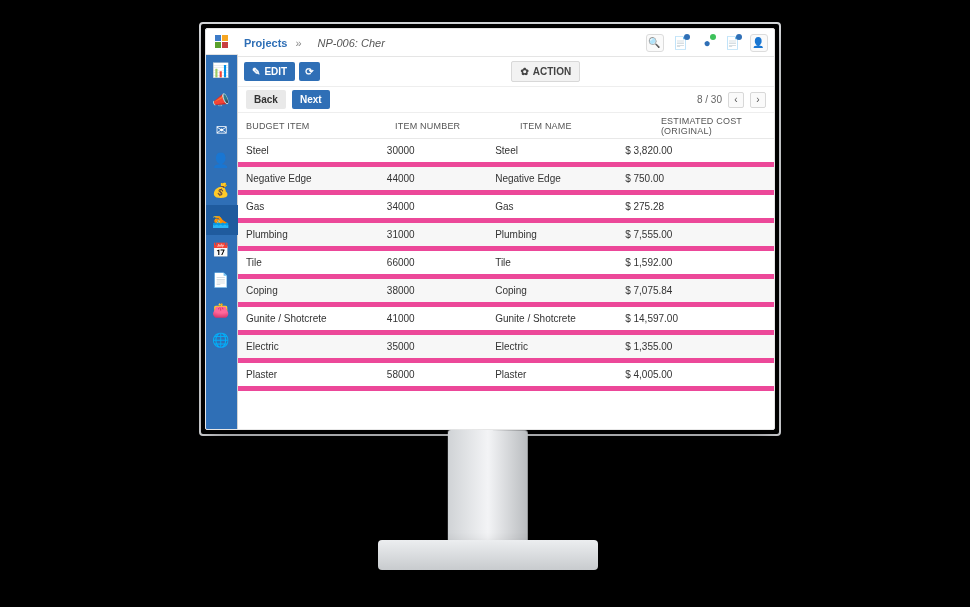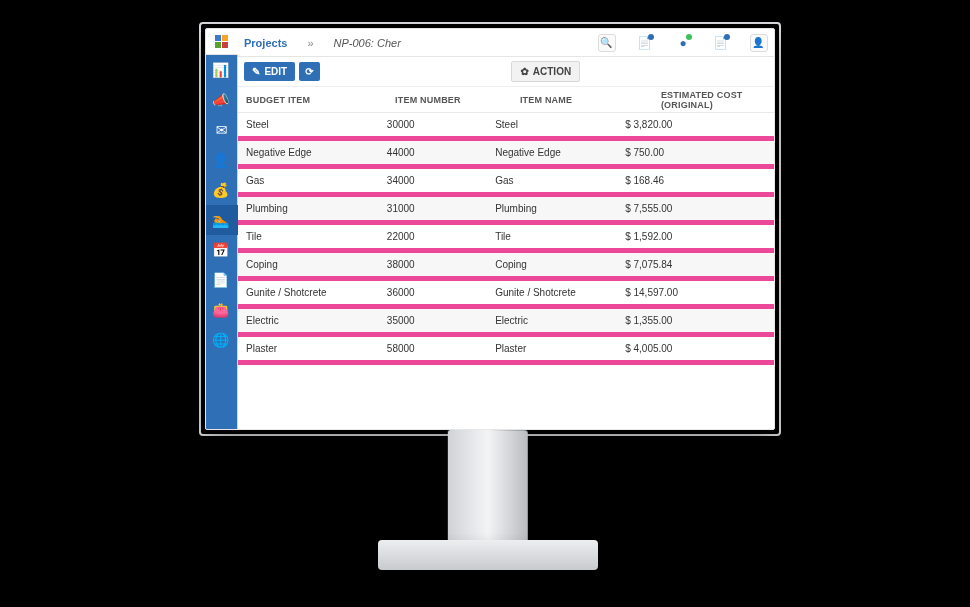--- a/index.html
+++ b/index.html
@@ -53,25 +53,25 @@
   .main { flex: 1; display: flex; flex-direction: column; min-width: 0; }
 
   .topbar {
     height: 28px;
     border-bottom: 1px solid #e5e5e5;
     display: flex;
     align-items: center;
     padding: 0 6px;
     font-size: 11px;
     color: #333;
-    gap: 20px;
+    gap: 8px;
   }
   .crumb-root { color: #2f6fb6; font-weight: 600; cursor: pointer; }
   .crumb-sep { color: #888; }
-  .crumb-current { color: #555; font-style: italic; }
+  .crumb-current { color: #555; font-style: italic; margin-left: 8px; }
   .topbar .spacer { flex: 1; }
   .ico-btn {
     width: 18px; height: 18px;
     border: 1px solid #dcdcdc; border-radius: 3px;
     background: #fafafa;
     display:flex;align-items:center;justify-content:center;
     font-size: 10px; color:#555; cursor:pointer;
   }
   .ico-badge {
     width: 18px; height: 18px;
@@ -140,21 +140,21 @@
     background:#fff;
     display:flex;align-items:center;
     border-radius: 2px 2px 0 0;
     cursor:pointer;
   }
 
   .table { flex:1; overflow:auto; font-size:10px; }
   .thead, .trow { display:grid; grid-template-columns: 1.3fr 1fr 1.2fr 1.3fr; align-items:center; }
   .thead {
     height: 26px;
-    font-weight: 700;
+    font-weight: 400;
     color:#555;
     text-transform: uppercase;
     font-size: 9px;
     padding: 0 8px;
     border-bottom:1px solid #e8e8e8;
     letter-spacing:.2px;
     gap:44px;
   }
   .thead .th:last-child { text-align:left; }
   .trow {
@@ -275,20 +275,32 @@
         <span>⟳</span>
       </button>
       <div class="center">
         <button class="btn plain">
           <span>✿</span>
           <span>ACTION</span>
         </button>
       </div>
     </div>
 
+    <div class="pager-row">
+      <button class="btn grey">Back</button>
+      <button class="btn">Next</button>
+      <span class="spacer"></span>
+      <span>8 / 30</span>
+      <span class="page-arrow">
+        <span>‹</span>
+      </span>
+      <span class="page-arrow">
+        <span>›</span>
+      </span>
+    </div>
 
 
     <div class="table">
       <div class="thead">
         <div class="th">BUDGET ITEM</div>
         <div class="th">ITEM NUMBER</div>
         <div class="th">ITEM NAME</div>
         <div class="th">ESTIMATED COST (ORIGINAL)</div>
       </div>
       <div id="tbody">
@@ -301,43 +313,43 @@
           <div class="trow">
             <div class="td budget-item-col">Negative Edge</div>
             <div class="td">44000</div>
             <div class="td">Negative Edge</div>
             <div class="td">$ 750.00</div>
           </div>
           <div class="trow">
             <div class="td budget-item-col">Gas</div>
             <div class="td">34000</div>
             <div class="td">Gas</div>
-            <div class="td">$ 168.46</div>
+            <div class="td">$ 275.28</div>
           </div>
           <div class="trow">
             <div class="td budget-item-col">Plumbing</div>
             <div class="td">31000</div>
             <div class="td">Plumbing</div>
             <div class="td">$ 7,555.00</div>
           </div>
           <div class="trow">
             <div class="td budget-item-col">Tile</div>
-            <div class="td">22000</div>
+            <div class="td">66000</div>
             <div class="td">Tile</div>
             <div class="td">$ 1,592.00</div>
           </div>
           <div class="trow">
             <div class="td budget-item-col">Coping</div>
             <div class="td">38000</div>
             <div class="td">Coping</div>
             <div class="td">$ 7,075.84</div>
           </div>
           <div class="trow">
             <div class="td budget-item-col">Gunite / Shotcrete</div>
-            <div class="td">36000</div>
+            <div class="td">41000</div>
             <div class="td">Gunite / Shotcrete</div>
             <div class="td">$ 14,597.00</div>
           </div>
           <div class="trow">
             <div class="td budget-item-col">Electric</div>
             <div class="td">35000</div>
             <div class="td">Electric</div>
             <div class="td">$ 1,355.00</div>
           </div>
           <div class="trow">

